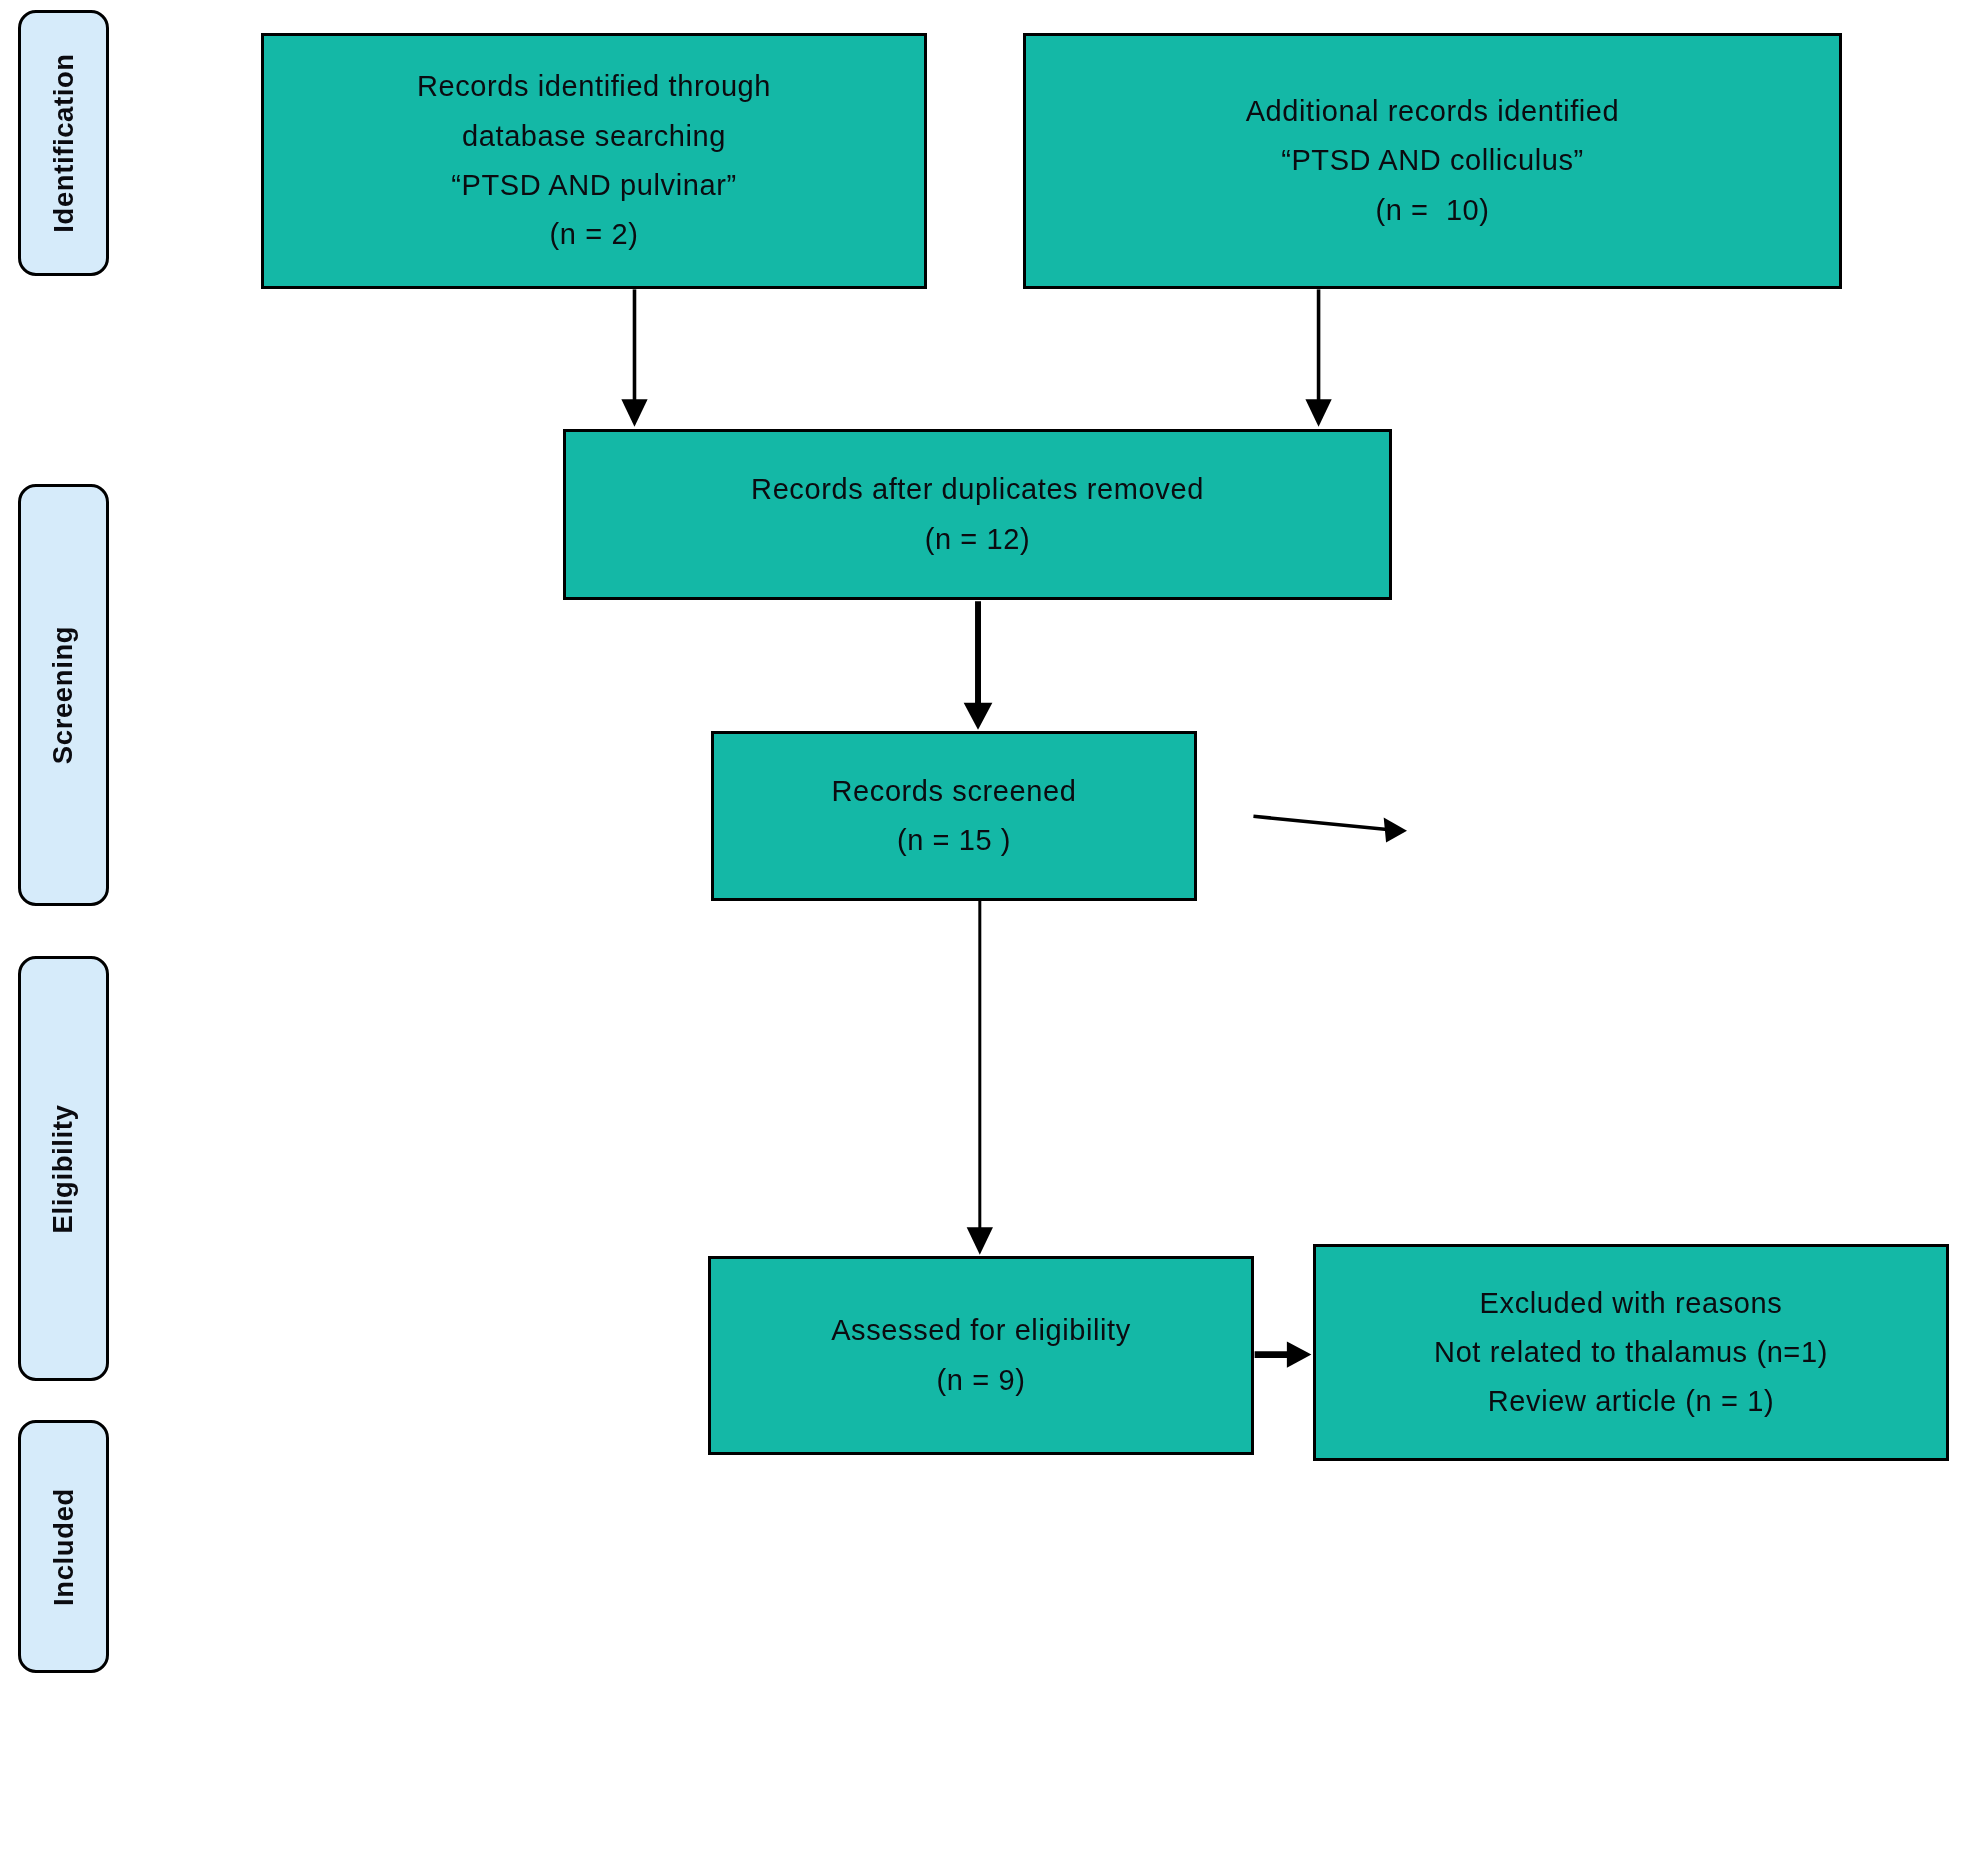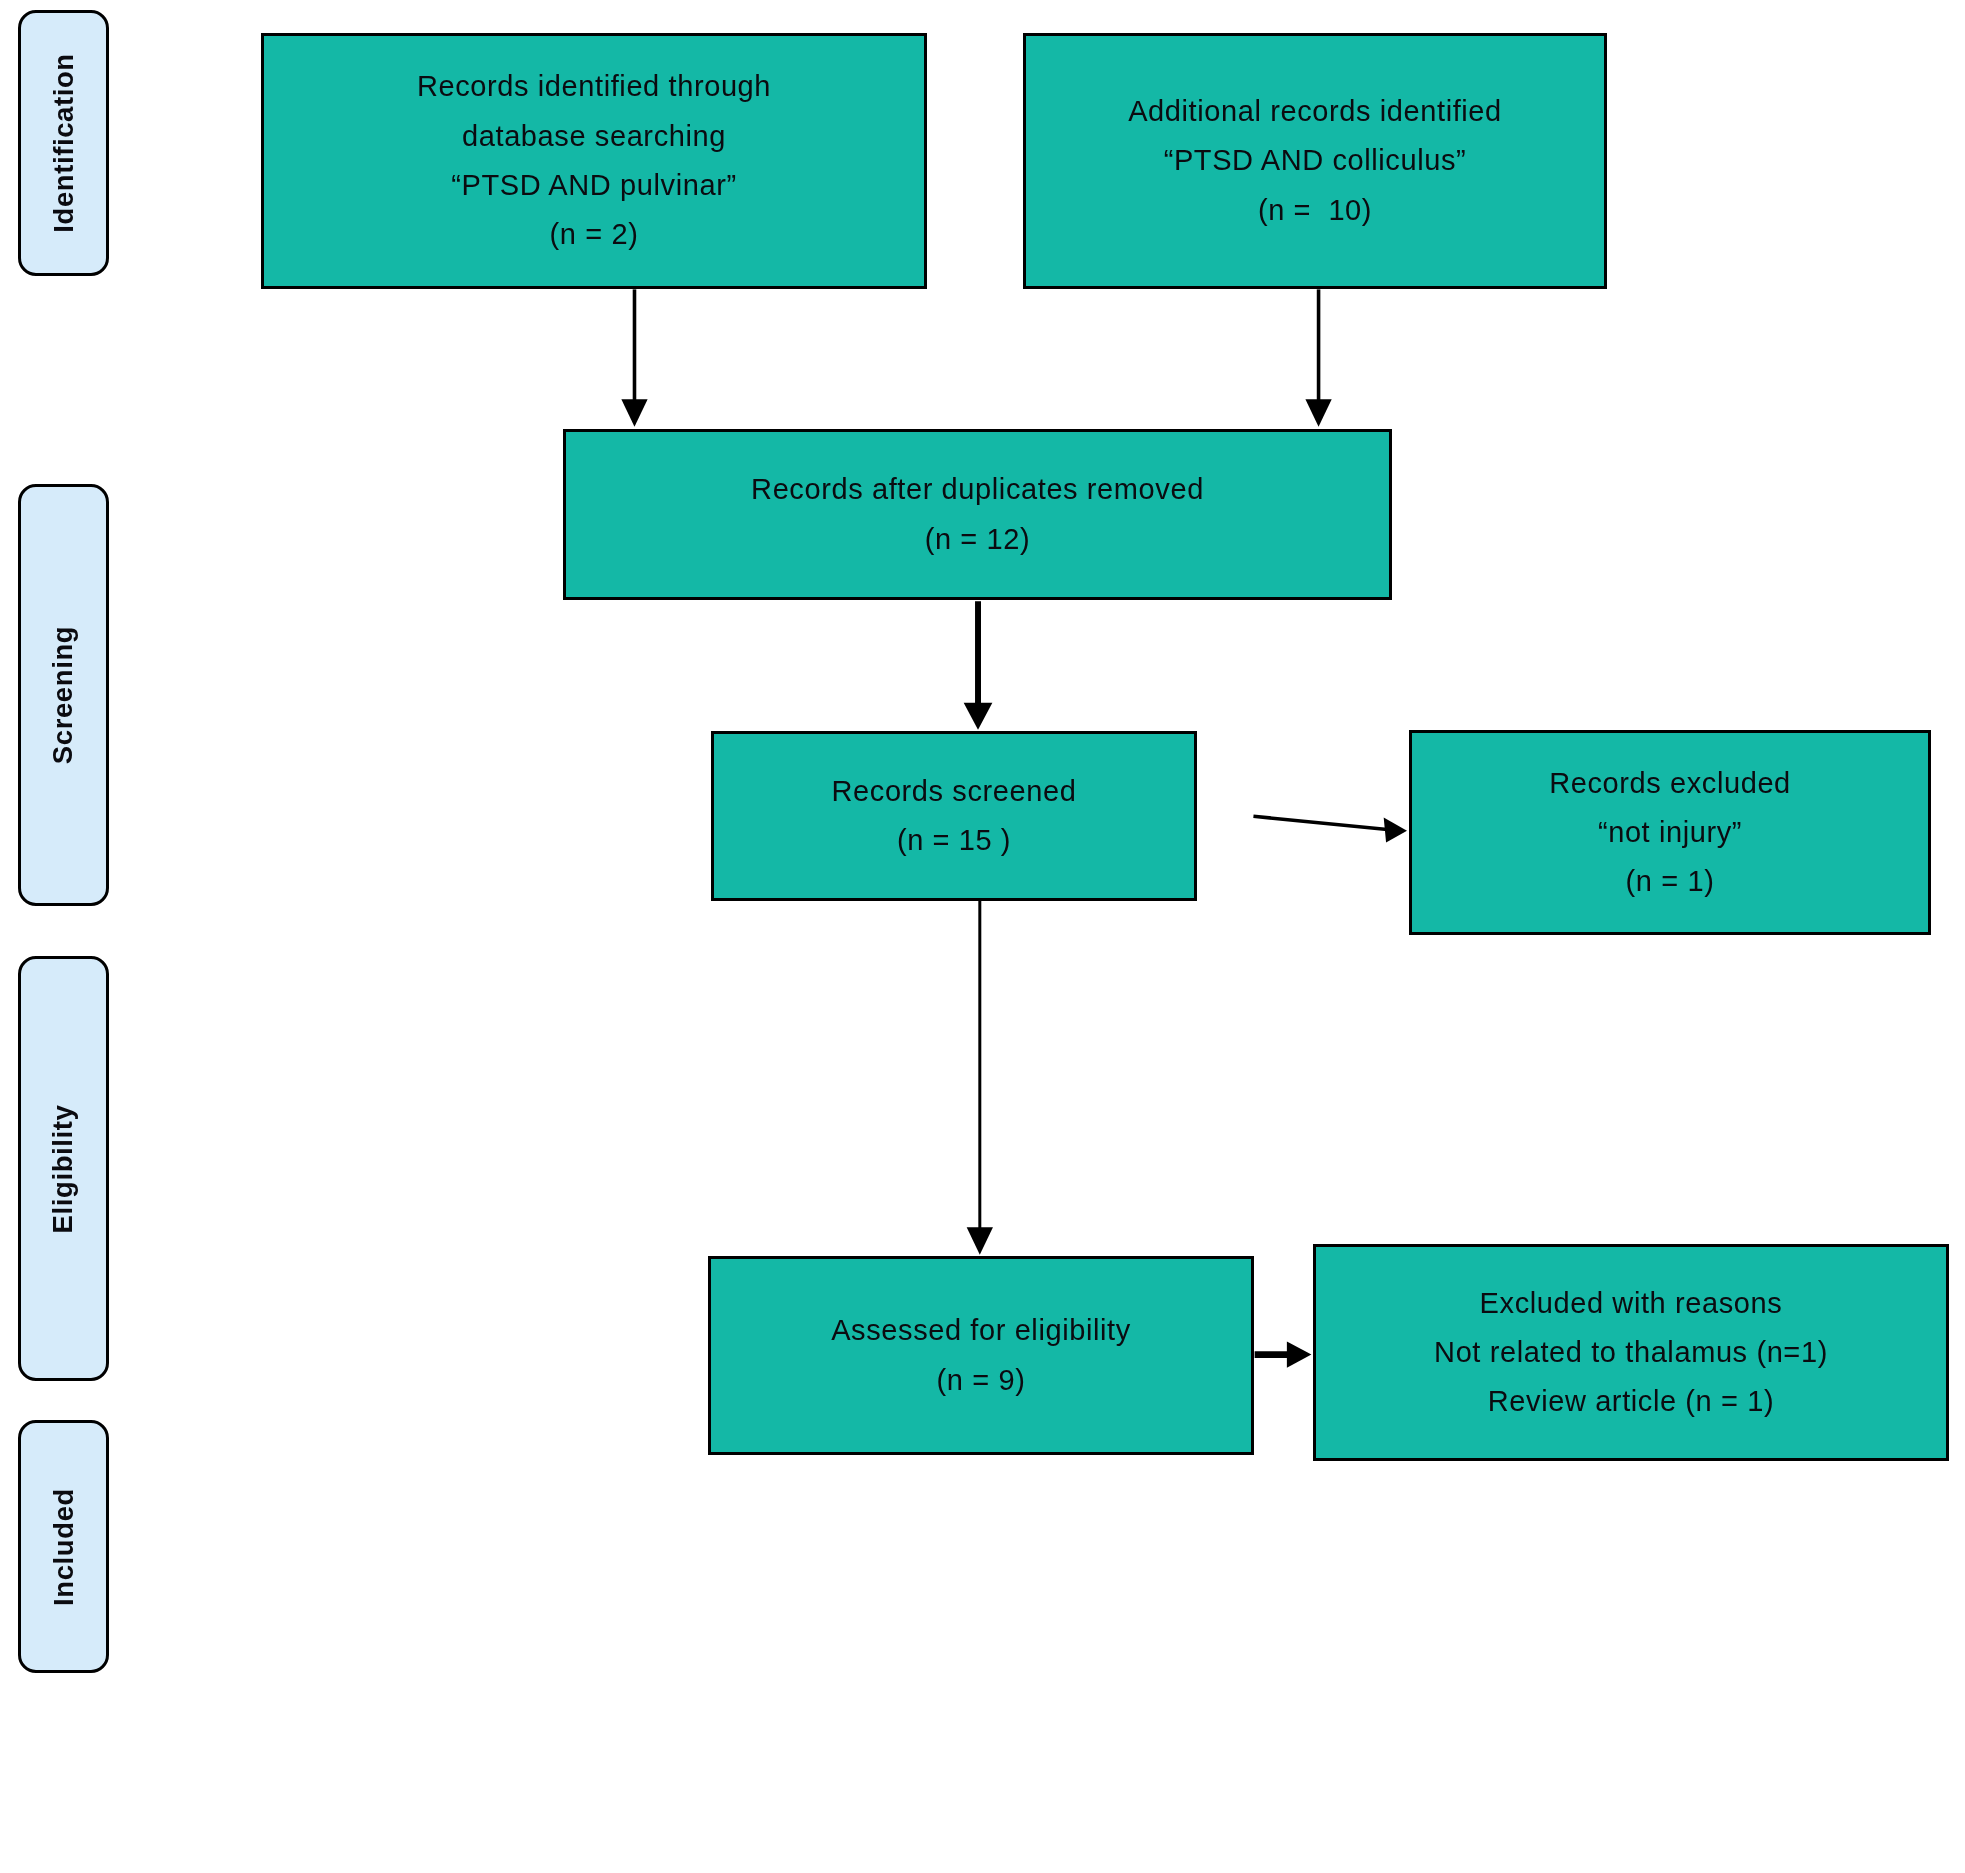--- a/index.html
+++ b/index.html
@@ -38,21 +38,21 @@
     border:3.6px solid #000;
     box-sizing:border-box;
     display:flex;flex-direction:column;
     align-items:center;justify-content:center;
     text-align:center;
     font-size:29px;line-height:1.7;
     letter-spacing:0.6px;
   }
   .fbox .line{white-space:pre-wrap;}
   #box-identified{left:261px;top:33px;width:666px;height:256px;}
-  #box-additional{left:1023px;top:33px;width:584px;height:256px;}
+  #box-additional{left:1023px;top:33px;width:819px;height:256px;}
   #box-duplicates{left:563px;top:429px;width:829px;height:171px;}
   #box-screened{left:711px;top:731px;width:486px;height:170px;}
   #box-excluded{left:1409px;top:730px;width:522px;height:205px;}
   #box-assessed{left:708px;top:1256px;width:546px;height:199px;}
   #box-excluded-reasons{left:1313px;top:1244px;width:636px;height:217px;}
   
   .arrows{
     position:absolute;left:0;top:0;width:1965px;height:1874px;
     pointer-events:none;
   }
@@ -91,25 +91,20 @@
   <div class="fbox" id="box-duplicates">
     <div class="line">Records after duplicates removed</div>
     <div class="line">(n = 12)</div>
   </div>
 
   <div class="fbox" id="box-screened">
     <div class="line">Records screened</div>
     <div class="line">(n = 15 )</div>
   </div>
 
-  <div class="fbox" id="box-excluded">
-    <div class="line">Records excluded</div>
-    <div class="line">“not injury”</div>
-    <div class="line">(n = 1)</div>
-  </div>
 
   <div class="fbox" id="box-assessed">
     <div class="line">Assessed for eligibility</div>
     <div class="line">(n = 9)</div>
   </div>
 
   <div class="fbox" id="box-excluded-reasons">
     <div class="line">Excluded with reasons</div>
     <div class="line">Not related to thalamus (n=1)</div>
     <div class="line">Review article (n = 1)</div>

